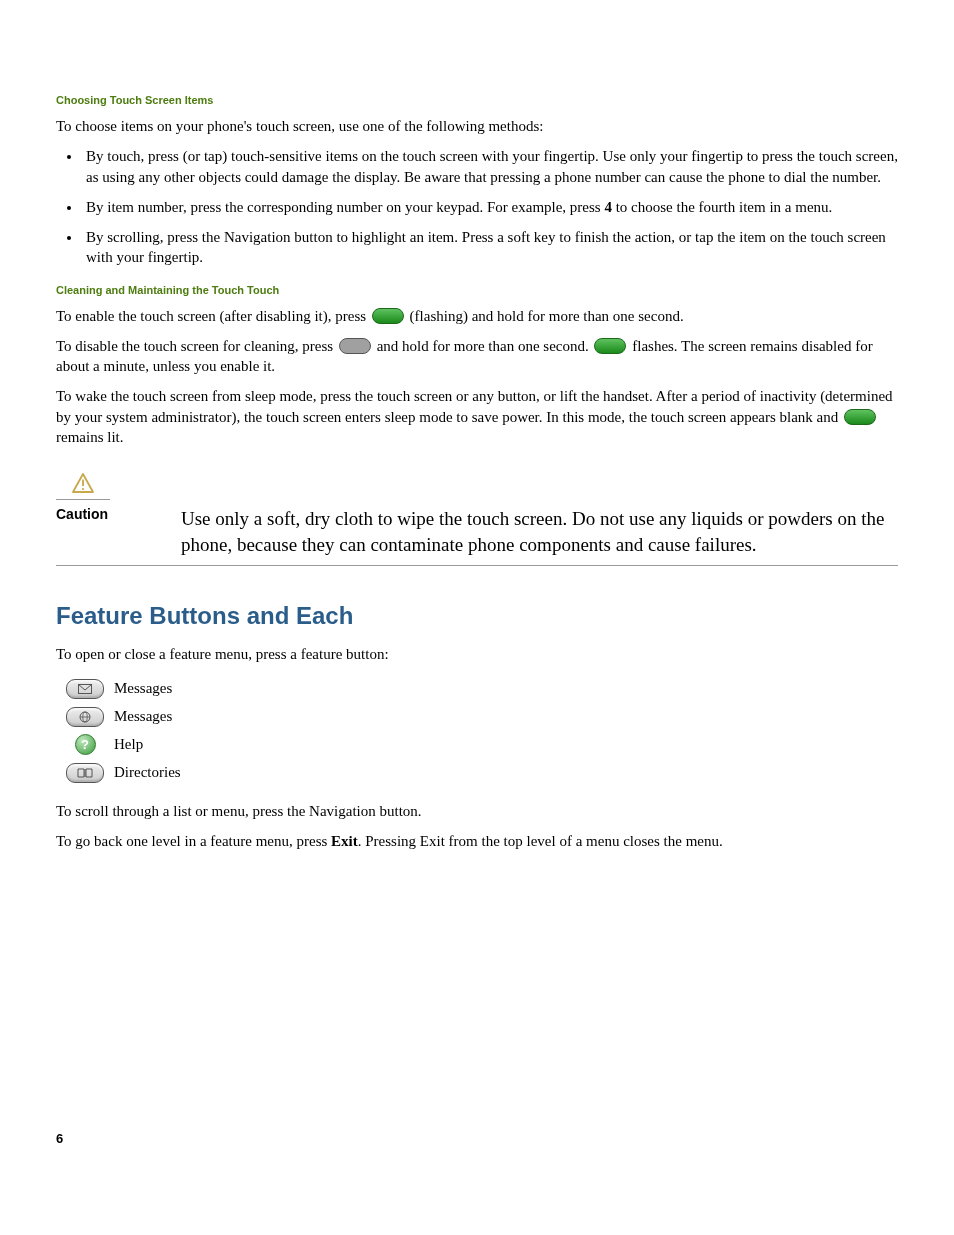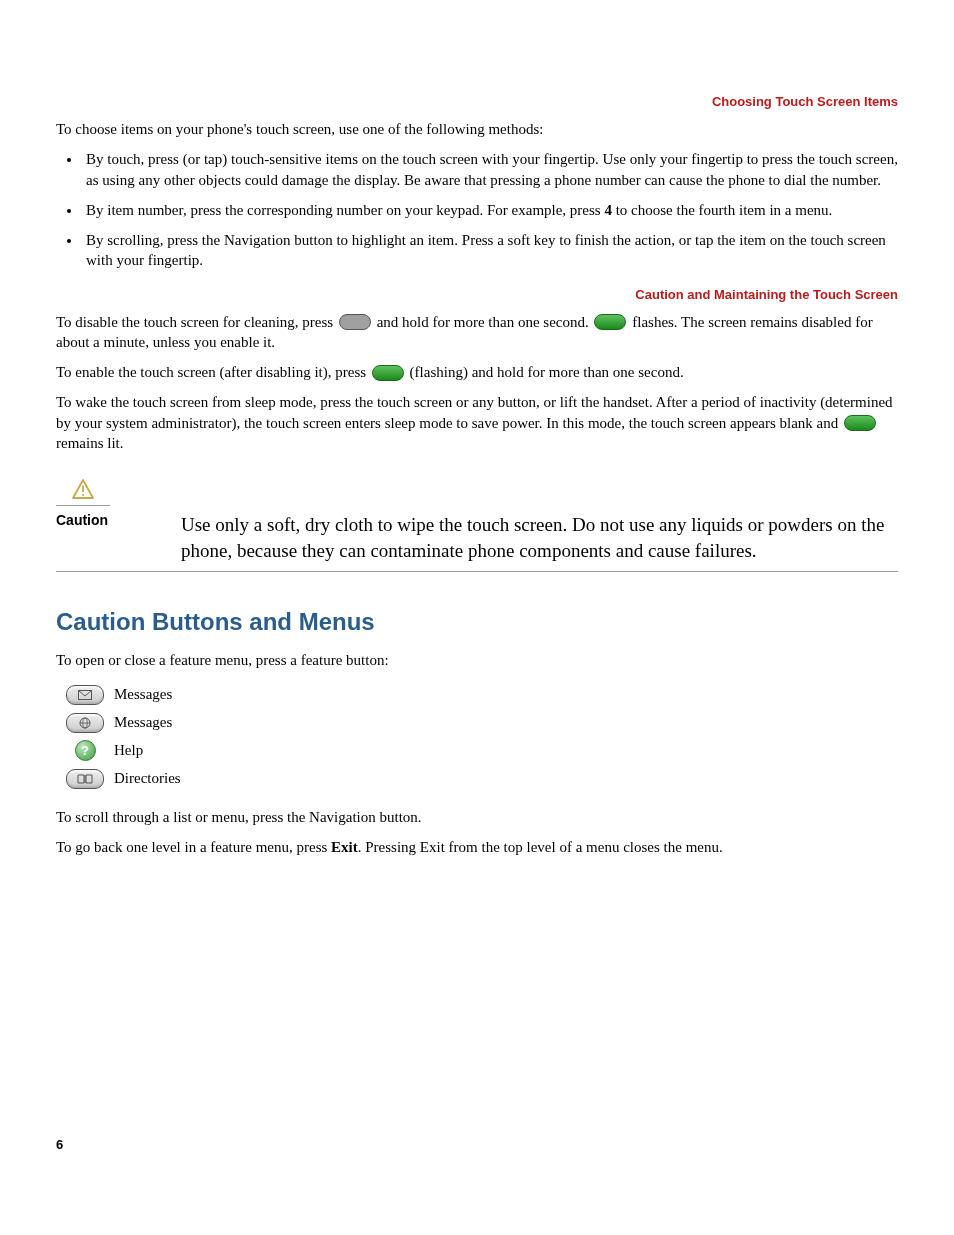--- a/index.html
+++ b/index.html
@@ -10,24 +10,23 @@
     color: #000;
     width: 954px;
   }
   .page {
     padding: 94px 56px 60px 56px;
     box-sizing: border-box;
   }
   .h3 {
     font-family: Arial, Helvetica, sans-serif;
     font-weight: bold;
-    color: #b91c1c;
-    font-size: 13px;
+    color: #4d7c0f;
+    font-size: 11px;
     margin: 0 0 10px 0;
-    text-align: right;
   }
   .h2 {
     font-family: Arial, Helvetica, sans-serif;
     font-weight: bold;
     color: #2b5d8a;
     font-size: 24px;
     margin: 36px 0 14px 0;
   }
   p {
     font-size: 15px;
@@ -150,32 +149,32 @@
   <div class="h3">Choosing Touch Screen Items</div>
   <p>To choose items on your phone's touch screen, use one of the following methods:</p>
   <ul class="bullets">
     <li>By touch, press (or tap) touch-sensitive items on the touch screen with your fingertip. Use only your fingertip to press the touch screen, as using any other objects could damage the display. Be aware that pressing a phone number can cause the phone to dial the number.</li>
     <li>
       <span>By item number, press the corresponding number on your keypad. For example, press </span><span class="bold">4</span><span> to choose the fourth item in a menu.</span>
     </li>
     <li>By scrolling, press the Navigation button to highlight an item. Press a soft key to finish the action, or tap the item on the touch screen with your fingertip.</li>
   </ul>
 
-  <div class="h3">Caution and Maintaining the Touch Screen</div>
+  <div class="h3">Cleaning and Maintaining the Touch Touch</div>
+  <p>
+    <span>To enable the touch screen (after disabling it), press </span>
+    <span class="pill green"></span>
+    <span> (flashing) and hold for more than one second.</span>
+  </p>
   <p>
     <span>To disable the touch screen for cleaning, press </span>
     <span class="pill"></span>
     <span> and hold for more than one second. </span>
     <span class="pill green"></span>
     <span> flashes. The screen remains disabled for about a minute, unless you enable it.</span>
-  </p>
-  <p>
-    <span>To enable the touch screen (after disabling it), press </span>
-    <span class="pill green"></span>
-    <span> (flashing) and hold for more than one second.</span>
   </p>
   <p>
     <span>To wake the touch screen from sleep mode, press the touch screen or any button, or lift the handset. After a period of inactivity (determined by your system administrator), the touch screen enters sleep mode to save power. In this mode, the touch screen appears blank and </span>
     <span class="pill green"></span>
     <span> remains lit.</span>
   </p>
 
   <div class="caution-wrap">
     <div class="caution-icon-row">
       <span class="warn-triangle">
@@ -185,21 +184,21 @@
           <circle cx="11" cy="16" r="1.1" fill="#c7a84a"></circle>
         </svg>
       </span>
     </div>
     <div class="caution-table">
       <div class="caution-label">Caution</div>
       <div class="caution-text">Use only a soft, dry cloth to wipe the touch screen. Do not use any liquids or powders on the phone, because they can contaminate phone components and cause failures.</div>
     </div>
   </div>
 
-  <div class="h2">Caution Buttons and Menus</div>
+  <div class="h2">Feature Buttons and Each</div>
   <p>To open or close a feature menu, press a feature button:</p>
 
   <div class="feat-table">
     <div class="feat-row">
       <div class="feat-icon">
         <span class="btn-pill">
           <svg width="14" height="10" viewBox="0 0 14 10">
               <rect x="0.5" y="0.5" width="13" height="9" fill="none" stroke="#555" stroke-width="1"></rect>
               <polyline points="0.5,0.5 7,6 13.5,0.5" fill="none" stroke="#555" stroke-width="1"></polyline>
             </svg>

